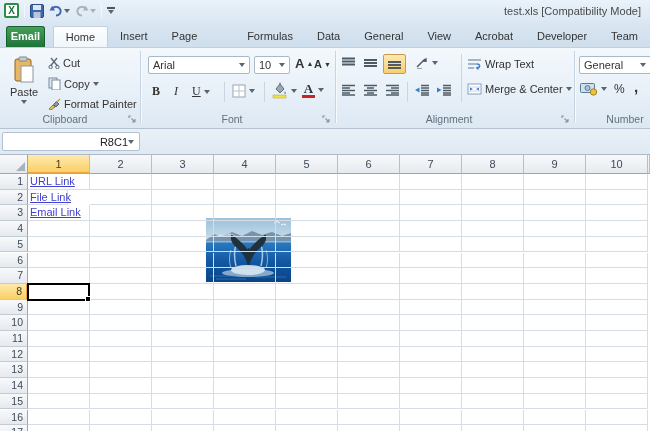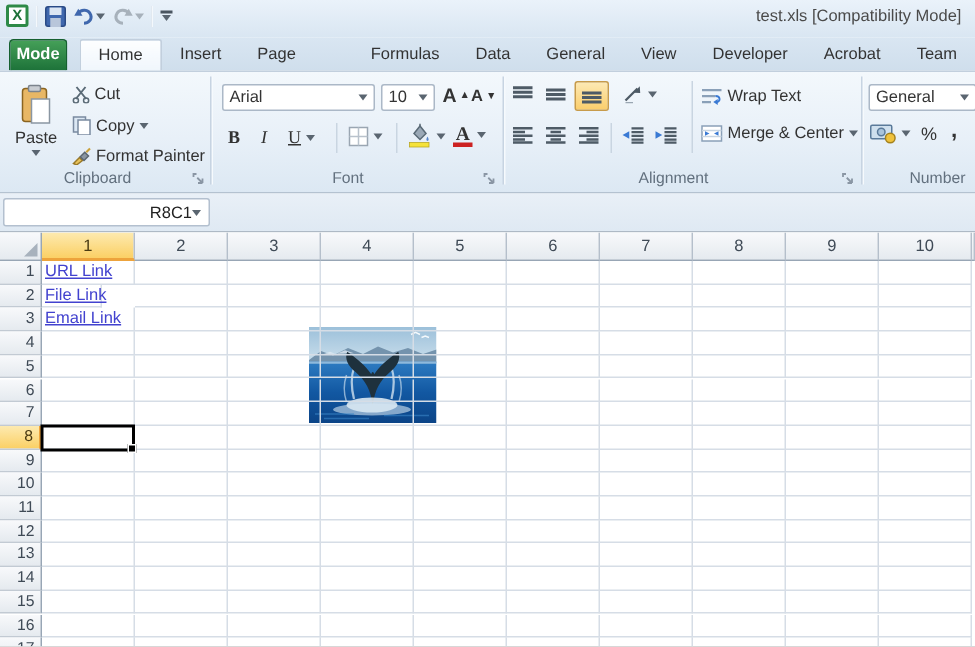--- a/index.html
+++ b/index.html
@@ -113,31 +113,31 @@
       <div class="qat-sep"></div>
       <div id="qat-custom">
         <div class="bar"></div>
         <span class="caret"></span>
       </div>
     </div>
     <div id="win-title">test.xls  [Compatibility Mode]</div>
   </div>
 
   <div id="tabrow">
-    <div class="file-tab">Mode</div>
+    <div class="file-tab">Email</div>
 
   <div class="tab active">Home</div>
       <div class="tab">Insert</div>
       <div class="tab">Page Layout</div>
       <div class="tab">Formulas</div>
       <div class="tab">Data</div>
       <div class="tab">General</div>
       <div class="tab">View</div>
+      <div class="tab">Acrobat</div>
       <div class="tab">Developer</div>
-      <div class="tab">Acrobat</div>
       <div class="tab">Team</div>
     </div>
 
   <div id="ribbon">
 
     <div class="group" style="left:2px;width:138px;">
       <div class="rbtn" style="left:8px;top:8px;flex-direction:column;gap:2px;">
         <svg class="icn" width="24" height="28" viewBox="0 0 24 28">
           <rect x="3" y="3" width="16" height="22" rx="2" fill="#e8b765" stroke="#8a6420"></rect>
           <rect x="7" y="1" width="8" height="4" rx="1" fill="#c9cdd2" stroke="#7b838c"></rect>

